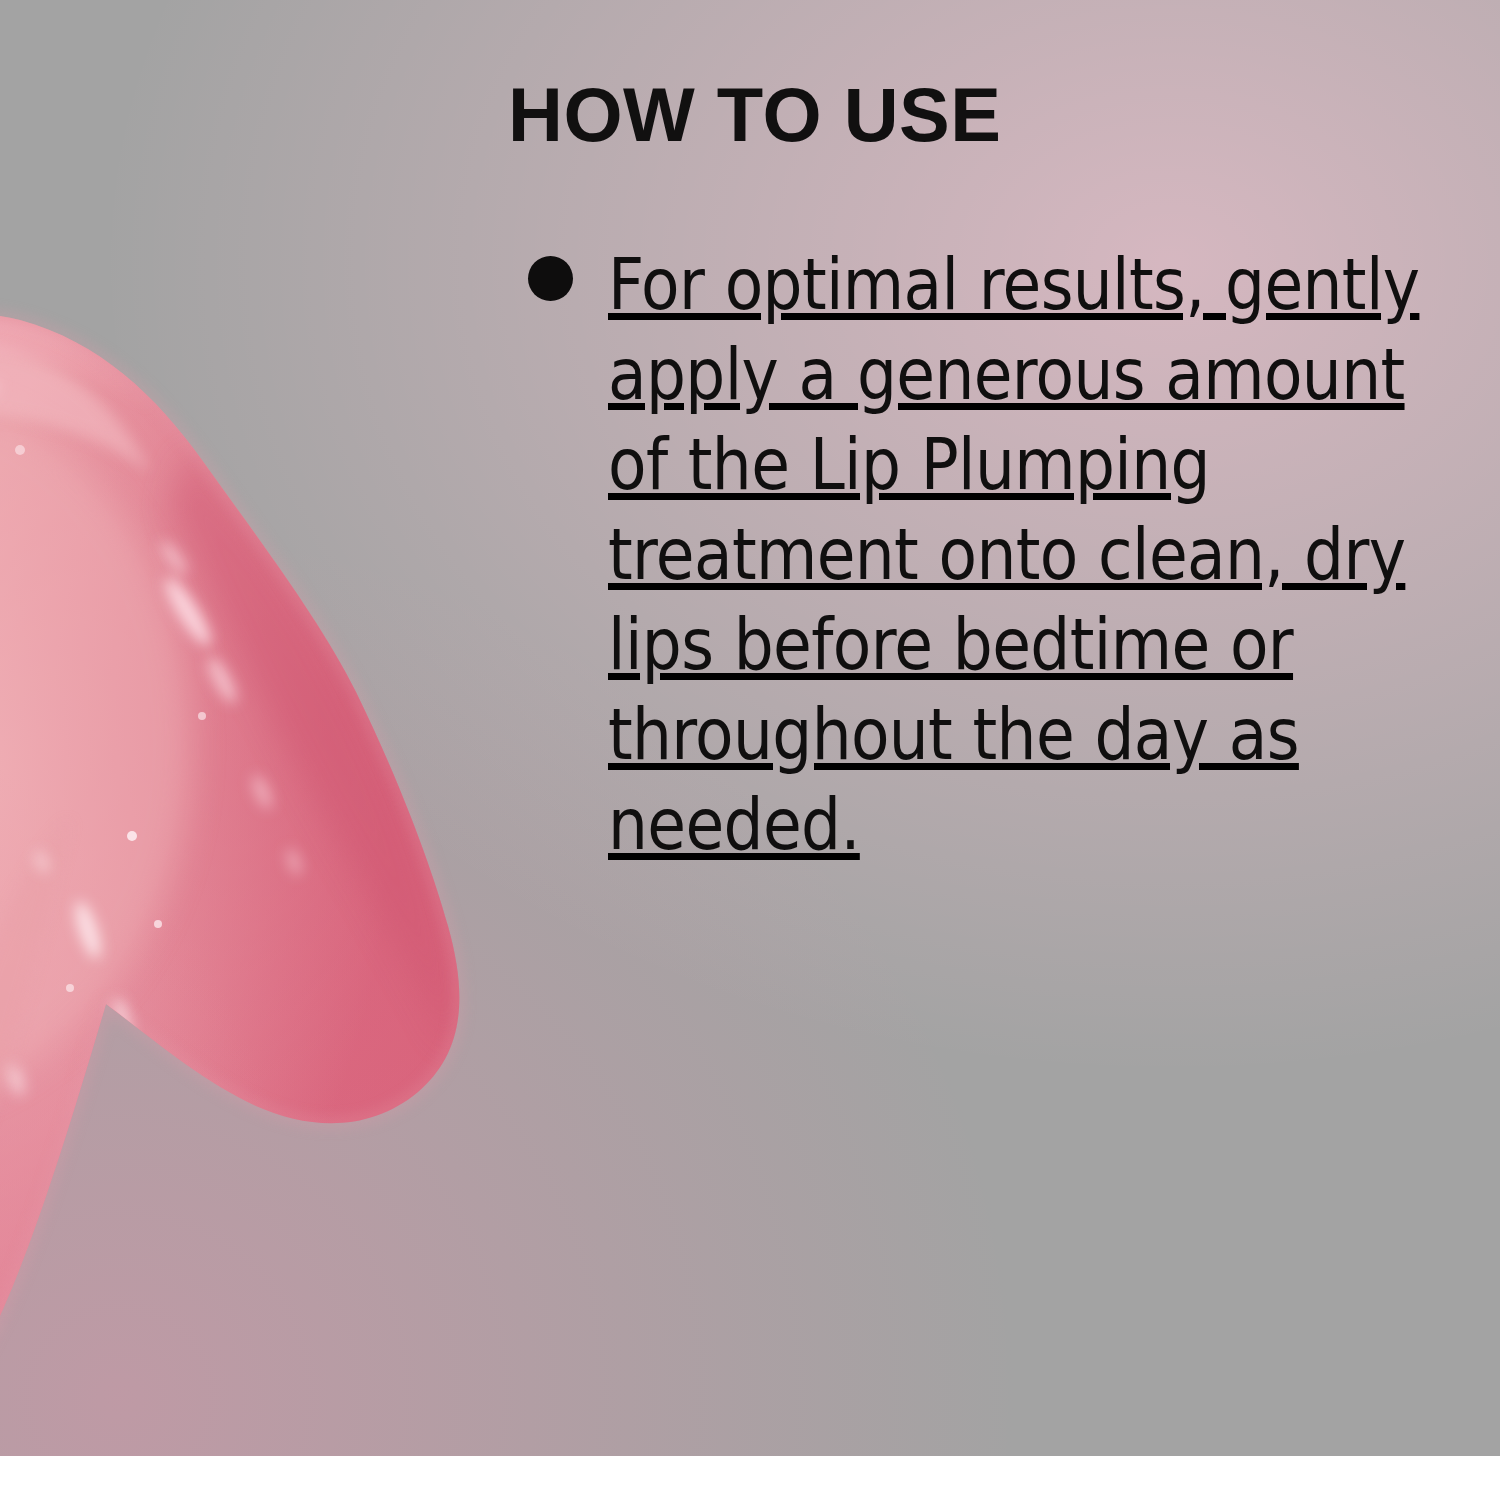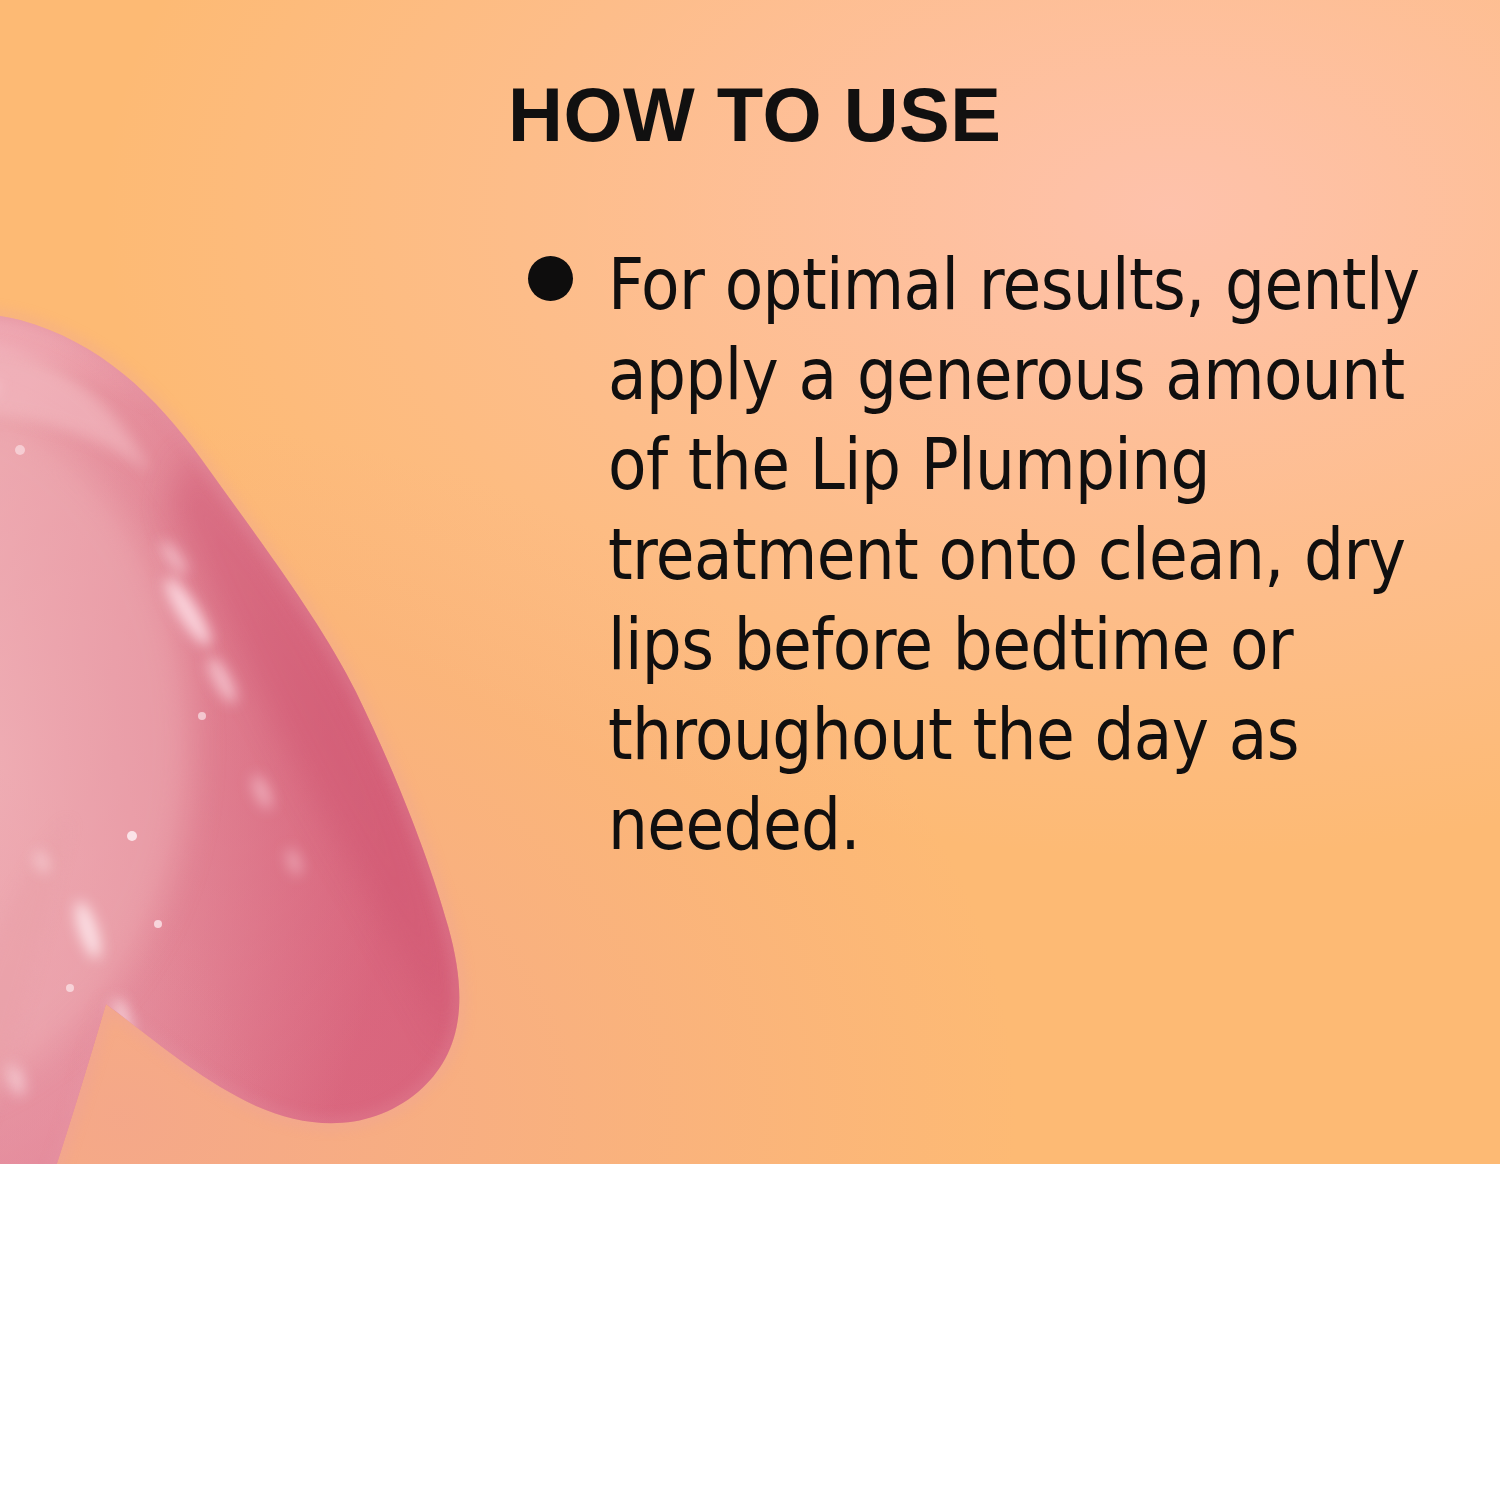--- a/index.html
+++ b/index.html
@@ -10,22 +10,22 @@
   body {
     width: 1500px;
     height: 1500px;
     overflow: hidden;
     font-family: "Liberation Sans", sans-serif;
   }
 
   #card {
     position: relative;
     width: 1500px;
-    height: 1164px;
-    background: #fdba74;
+    height: 1456px;
+    background: #a3a3a3;
     overflow: hidden;
   }
 
   
   #bg-light {
     position: absolute;
     left: 0; top: 0;
     width: 100%; height: 100%;
     background:
       radial-gradient(115% 90% at 78% 18%, rgba(255,200,216,0.55) 0%, rgba(255,200,216,0) 62%),
@@ -70,20 +70,21 @@
 
   .bullet-list {
     list-style: none;
     margin: 0;
     padding: 0;
   }
   .bullet-item {
     position: relative;
     padding-left: 100px;
     margin-bottom: 88px;
+    text-decoration: underline;
   }
   .bullet-item:last-child { margin-bottom: 0; }
 
   .bullet-dot {
     position: absolute;
     left: 20px;
     top: 16px;
     width: 45px;
     height: 45px;
     border-radius: 50%;

